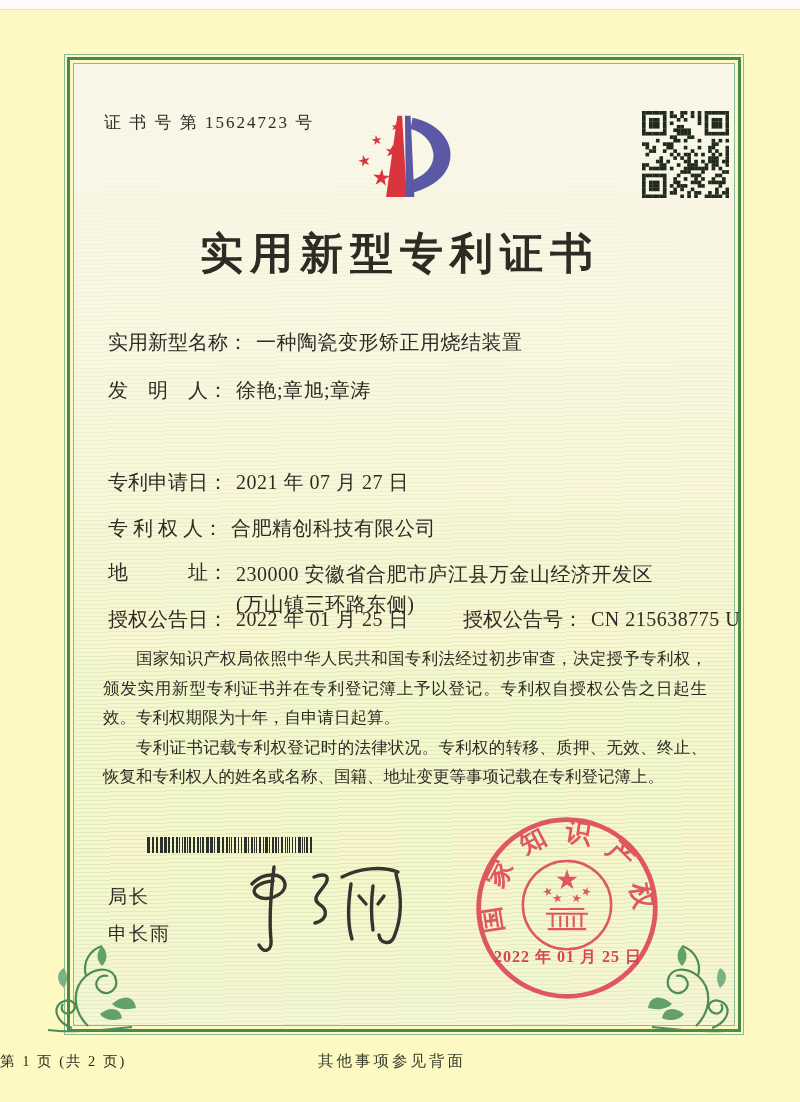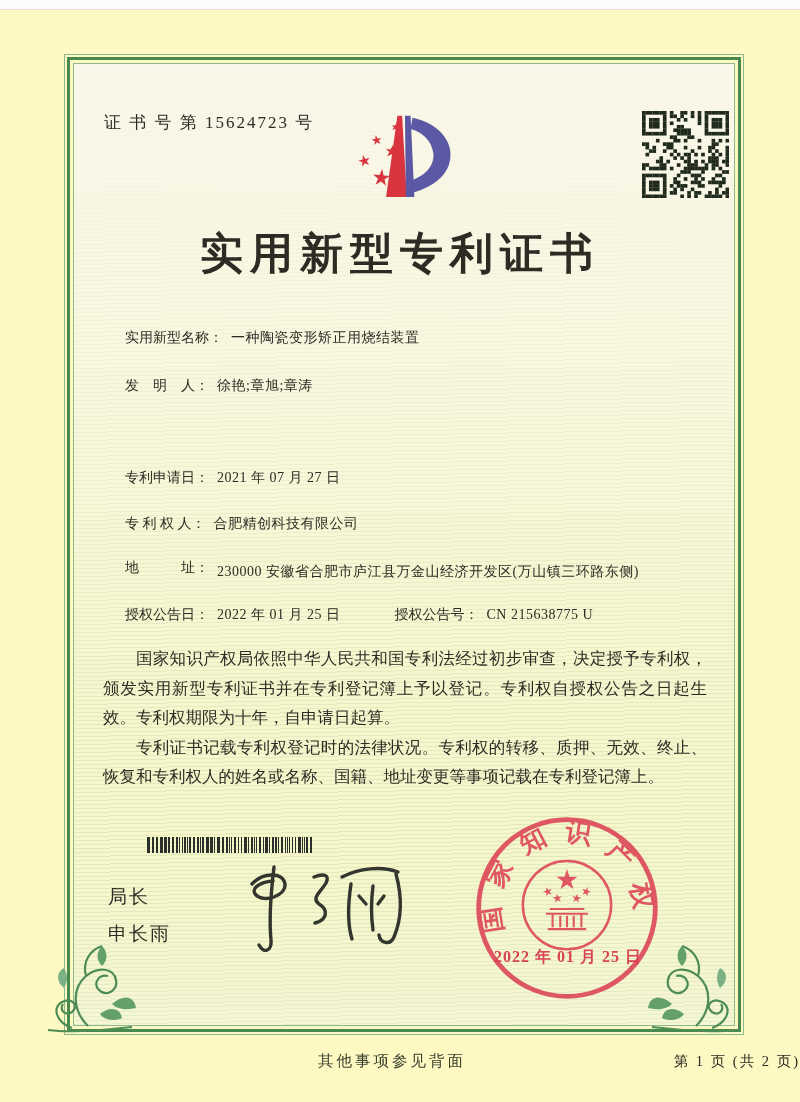--- a/index.html
+++ b/index.html
@@ -13,35 +13,35 @@
      background:
        linear-gradient(180deg, rgba(250,247,236,.95) 0%, rgba(247,246,232,.75) 30%, rgba(238,244,222,.45) 62%, rgba(232,241,216,.35) 82%, rgba(238,244,224,.55) 100%),
        repeating-linear-gradient(179deg, rgba(132,184,118,.30) 0 1px, rgba(255,255,255,0) 1px 4px);
   }
   .abs{position:absolute;}
   .cert-no{left:104px;top:111px;font-size:17px;letter-spacing:2px;white-space:nowrap;}
   .logo{left:338px;top:110px;width:132px;height:104px;}
   .qr{left:642px;top:111px;width:87px;height:87px;}
   .qr svg{width:100%;height:100%;fill:#1f2a1c;}
   .title{left:0;width:800px;top:225px;text-align:center;font-size:43px;font-weight:bold;letter-spacing:7px;white-space:nowrap;}
-  .row{position:absolute;left:125px;font-size:14px;white-space:nowrap;}
+  .row{position:absolute;left:108px;font-size:20px;white-space:nowrap;}
   .row .lbl{display:inline-block;}
   .row .val{margin-left:8px;letter-spacing:.5px;}
-  .row .val.wrap{display:inline-block;width:436px;white-space:normal;vertical-align:top;line-height:25px;letter-spacing:.5px;}
+  .row .val.wrap{display:inline-block;width:436px;white-space:normal;vertical-align:top;line-height:30px;letter-spacing:.5px;}
   .row .lbl2{margin-left:54px;}
   .bodytext{left:103px;top:644px;width:604px;font-size:16.5px;line-height:29.6px;text-align:justify;}
   .bodytext p{margin:0;text-indent:2em;}
   .barcode{left:147px;top:837px;width:168px;height:16px;}
   .barcode svg{width:100%;height:100%;fill:#2b2f29;}
   .sig-title{left:108px;top:884px;font-size:19px;letter-spacing:2px;}
   .sig-name{left:108px;top:921px;font-size:19px;letter-spacing:2px;}
   .sig-draw{left:238px;top:858px;width:184px;height:106px;}
   .seal{left:471px;top:812px;width:192px;height:192px;}
   .seal-date{left:478px;top:947px;width:180px;text-align:center;color:#d84355;font-size:16px;font-weight:bold;letter-spacing:1px;white-space:nowrap;}
-  .page-info{left:0;width:800px;top:1004px;text-align:right;font-size:14.5px;letter-spacing:2px;margin-top:48px;}
+  .page-info{left:0;width:800px;top:1004px;text-align:left;font-size:14.5px;letter-spacing:2px;margin-top:48px;}
   .back-note{left:0;width:784px;top:1051px;text-align:center;font-size:15.5px;letter-spacing:3px;color:#39402f;}
   .flourish{width:96px;height:92px;}
   .fl-left{left:42px;top:944px;}
   .fl-right{left:646px;top:944px;transform:scaleX(-1);}
 </style>
 </head>
 <body>
 
 <div class="stage">
   <div class="scan-top"></div>

